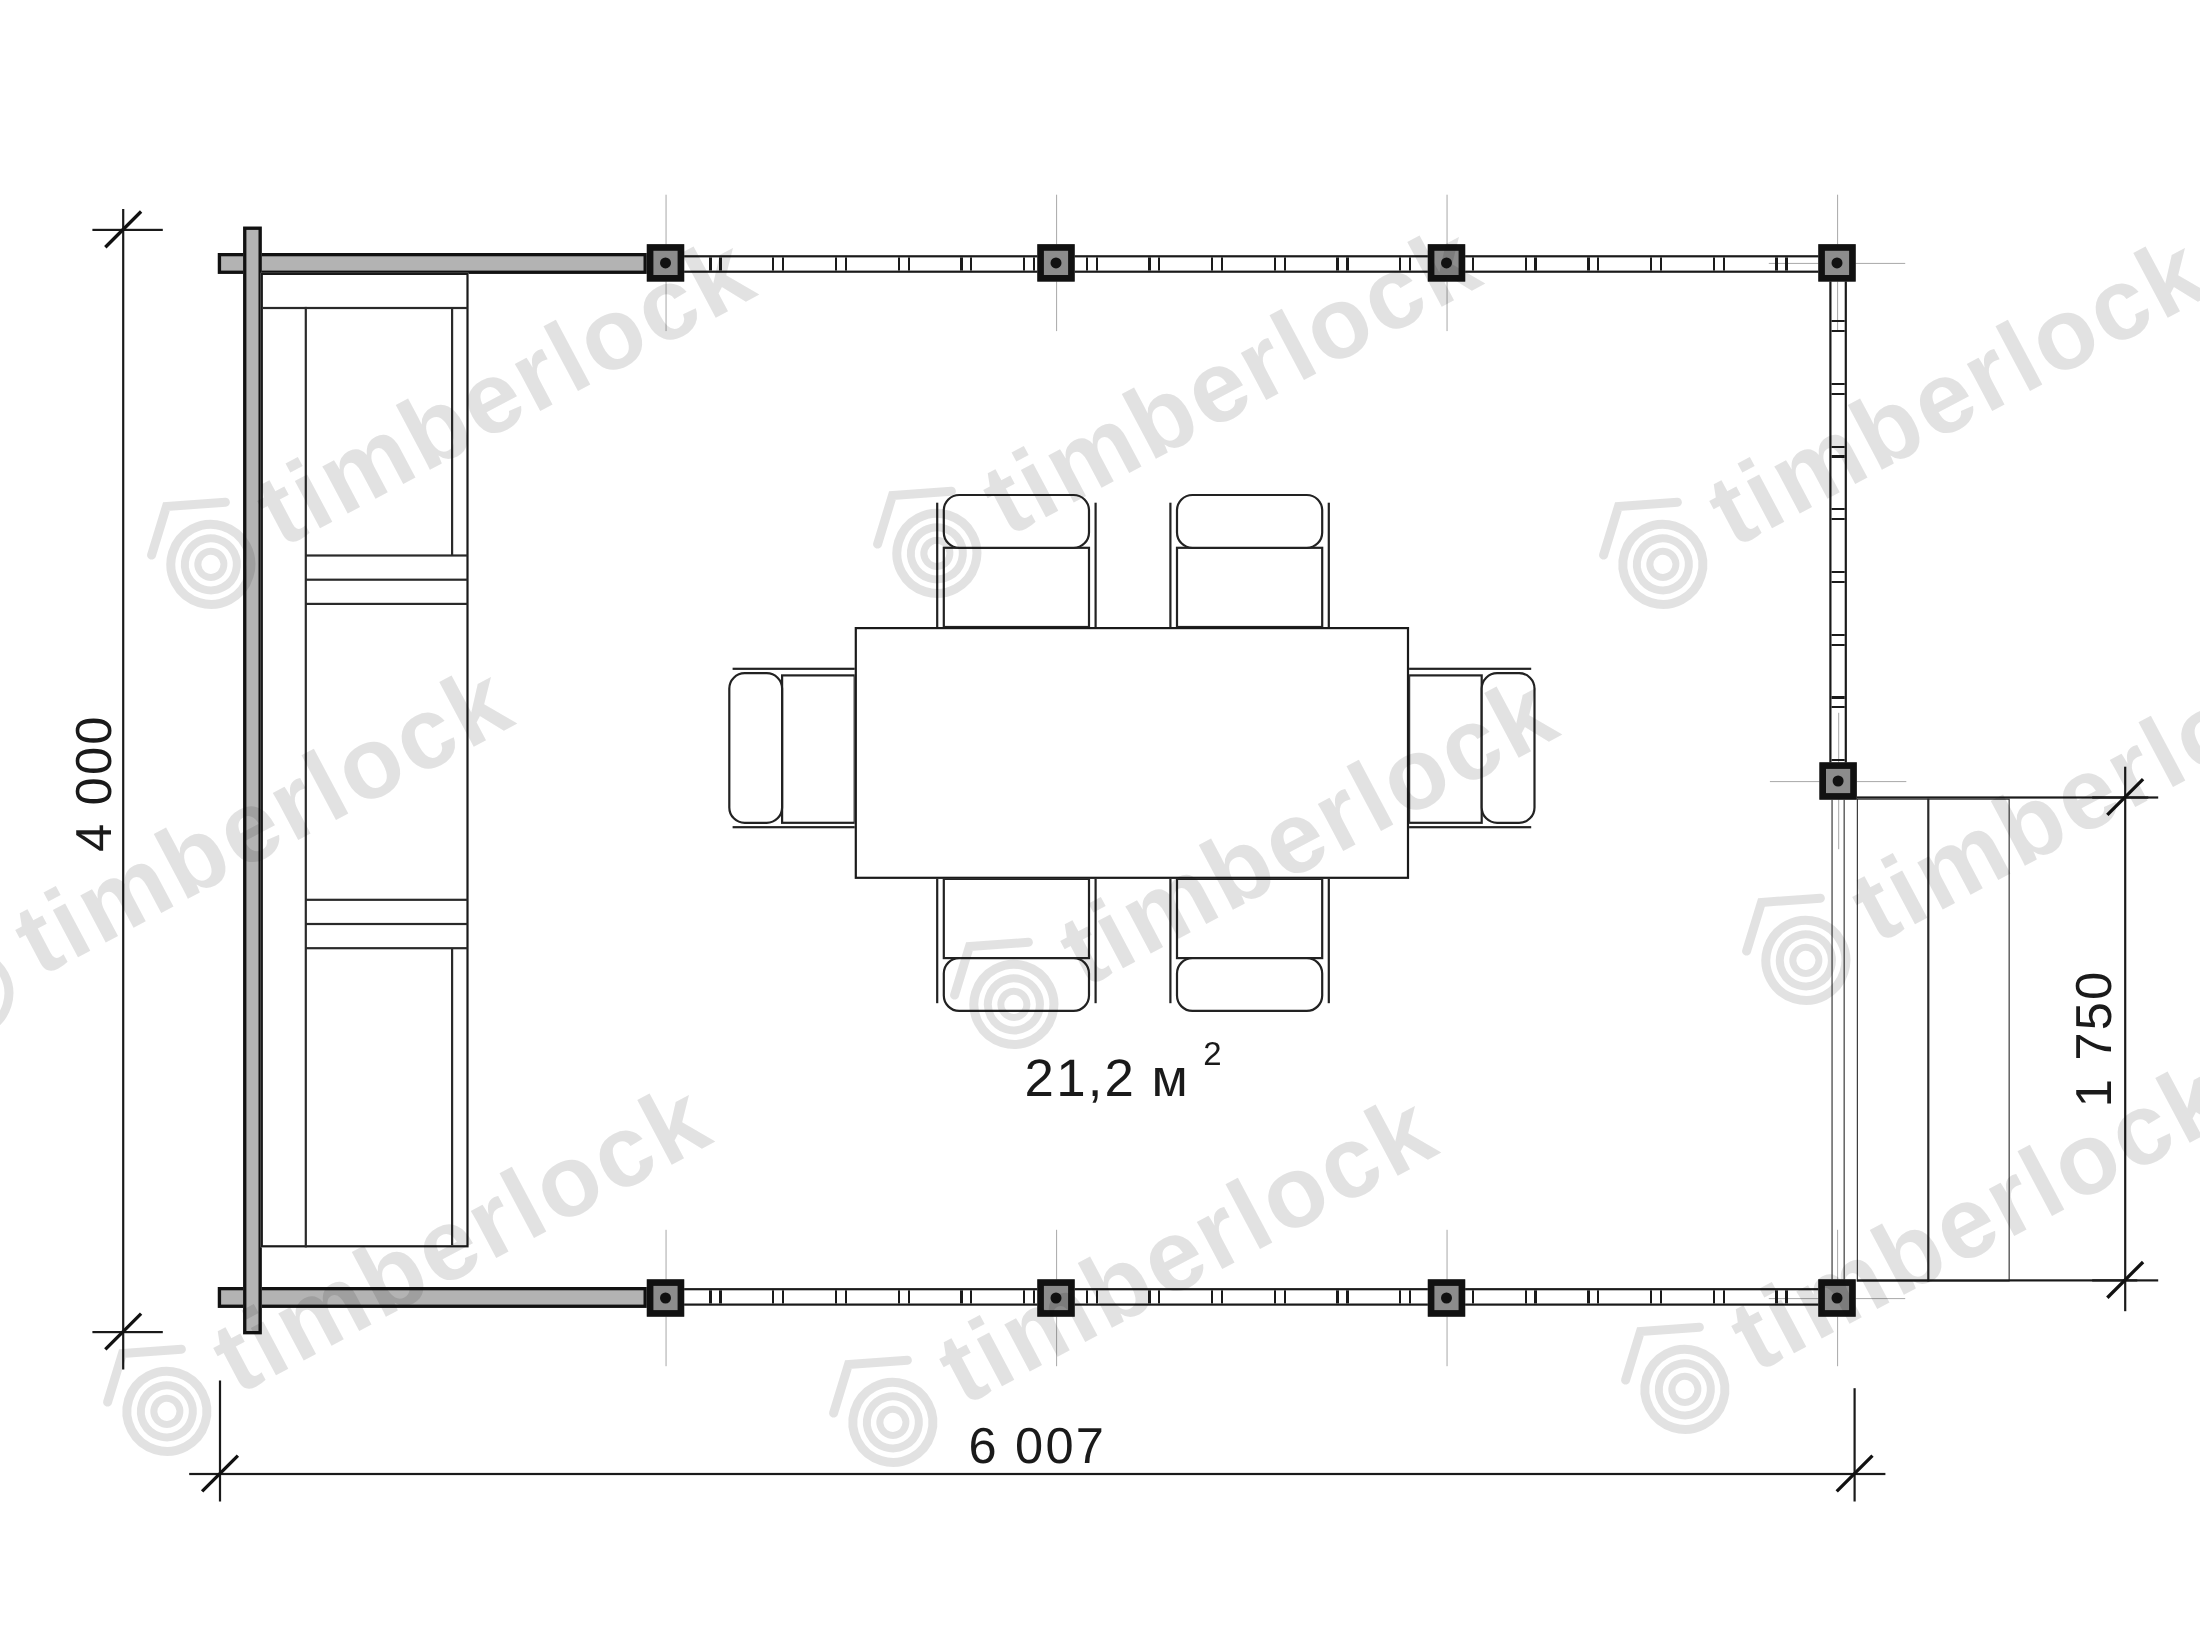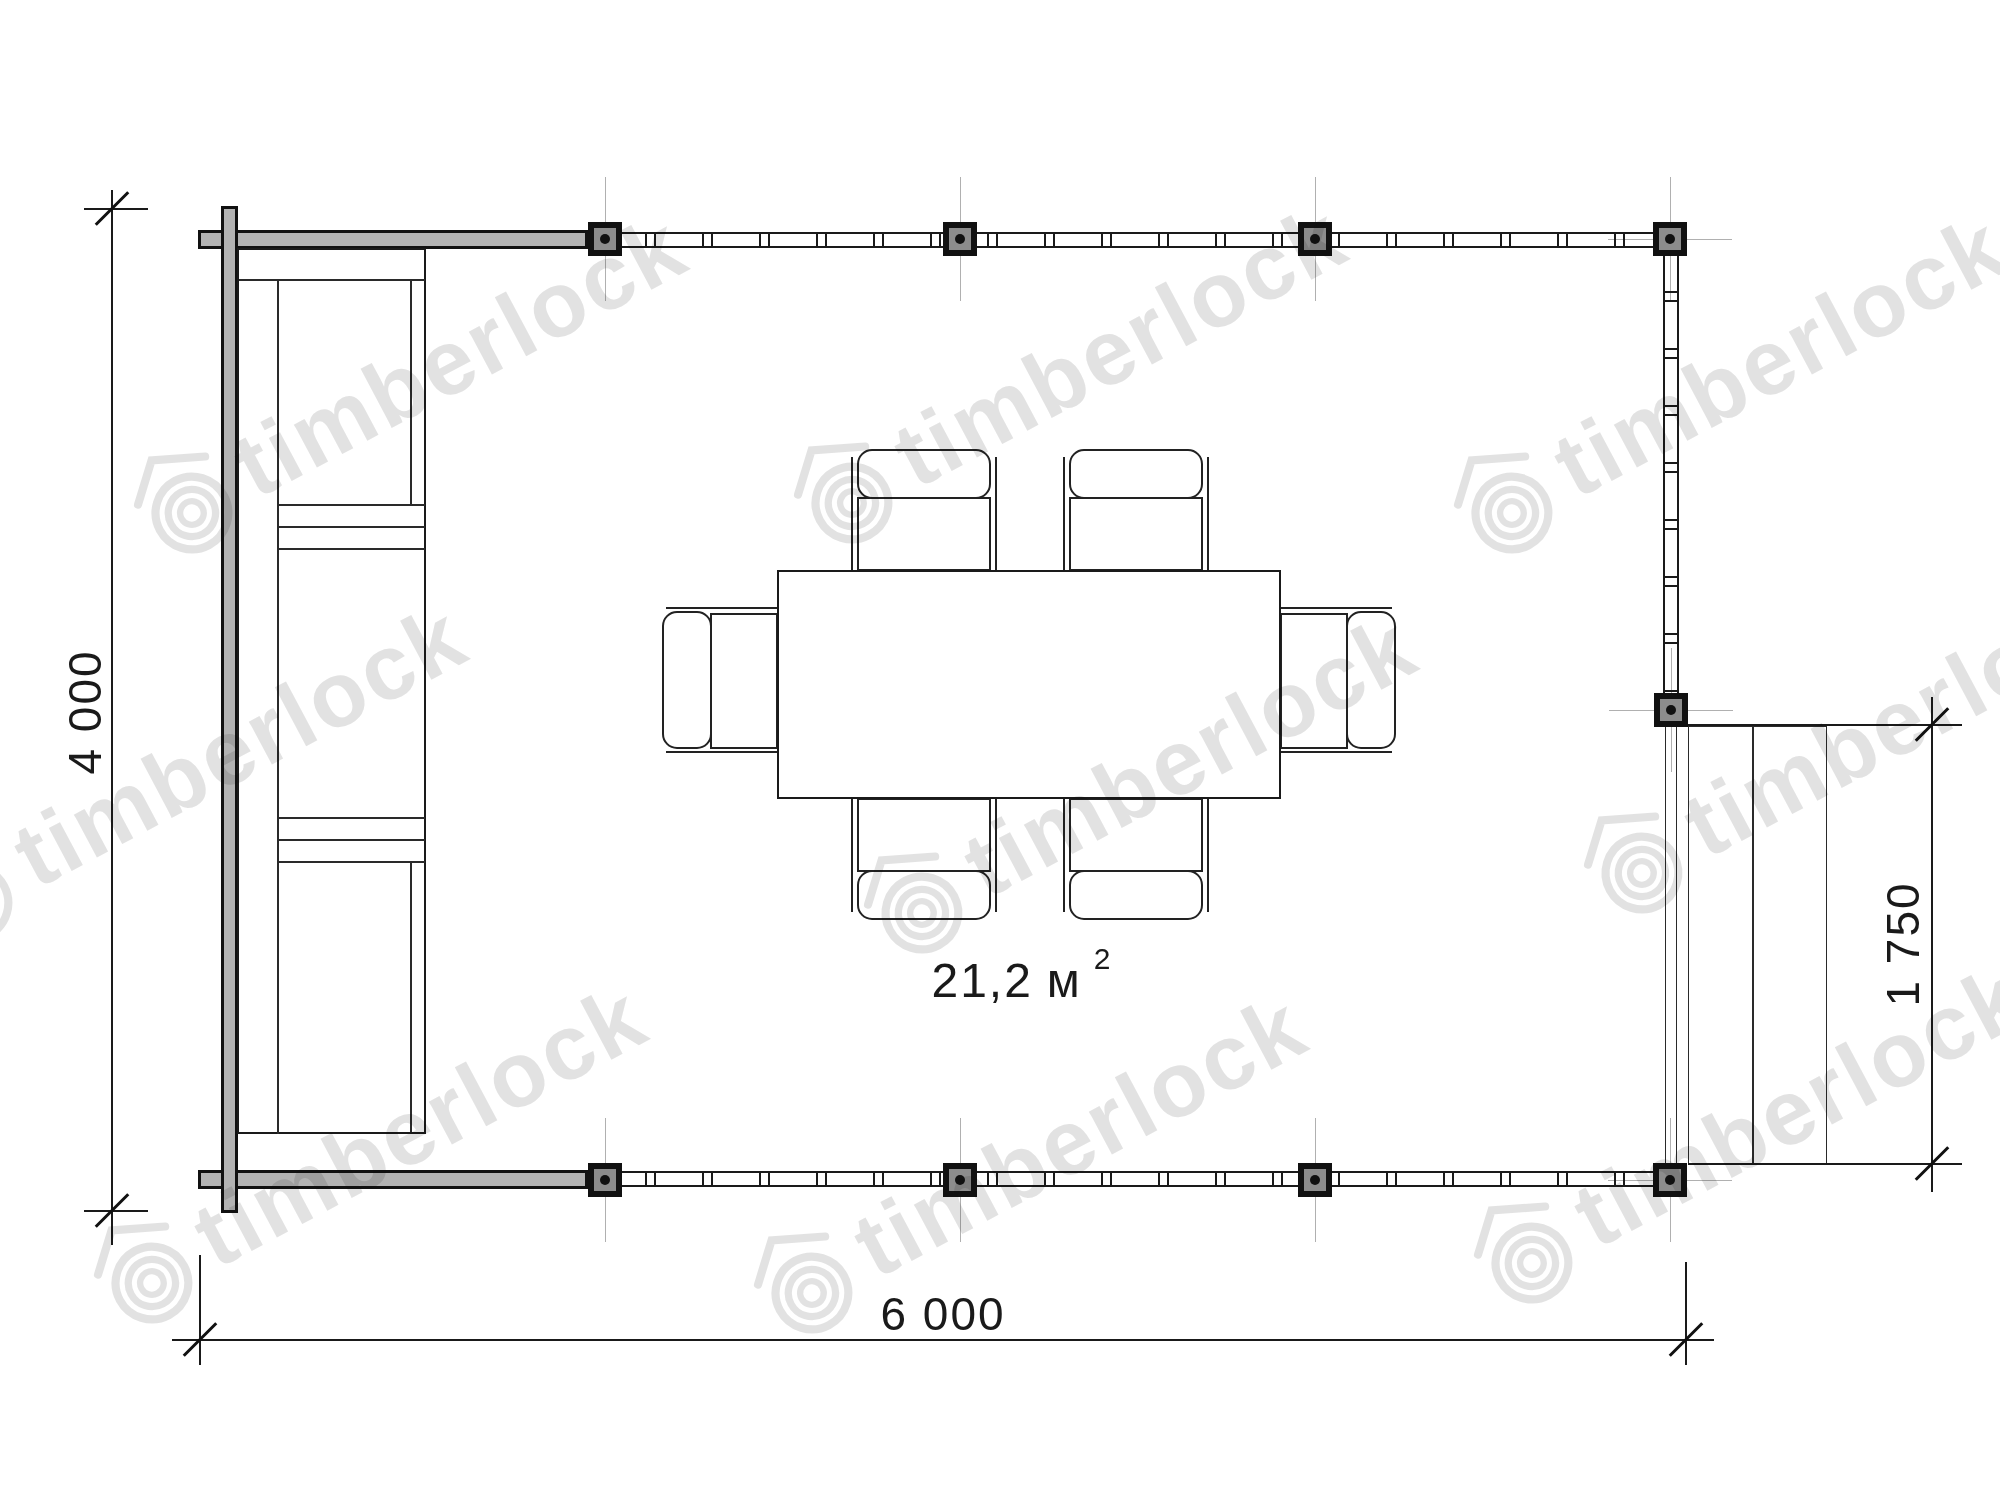--- a/index.html
+++ b/index.html
@@ -111,21 +111,21 @@
   <div class="abs lineh" style="left:84px;top:1210px;width:64px;"></div>
   <div class="abs slash" style="left:89px;top:207px;"></div>
   <div class="abs slash" style="left:89px;top:1209px;"></div>
   <div class="abs dimtext rot" style="left:-15px;top:688px;width:200px;height:48px;">4 000</div>
 
   <div class="abs lineh" style="left:172px;top:1339px;width:1542px;"></div>
   <div class="abs linev" style="left:199px;top:1255px;height:110px;"></div>
   <div class="abs linev" style="left:1685px;top:1262px;height:103px;"></div>
   <div class="abs slash" style="left:177px;top:1338px;"></div>
   <div class="abs slash" style="left:1663px;top:1338px;"></div>
-  <div class="abs dimtext" style="left:843px;top:1290px;width:200px;height:48px;">6 000</div>
+  <div class="abs dimtext" style="left:843px;top:1290px;width:200px;height:48px;">6 007</div>
 
   <div class="abs linev" style="left:1931px;top:697px;height:495px;"></div>
   <div class="abs lineh" style="left:1688px;top:724px;width:265px;"></div>
   <div class="abs lineh" style="left:1688px;top:1163px;width:255px;"></div>
   <div class="abs lineh" style="left:1902px;top:724px;width:60px;"></div>
   <div class="abs lineh" style="left:1902px;top:1163px;width:60px;"></div>
   <div class="abs slash" style="left:1909px;top:723px;"></div>
   <div class="abs slash" style="left:1909px;top:1162px;"></div>
   <div class="abs dimtext rot" style="left:1803px;top:920px;width:200px;height:48px;">1 750</div>
 

